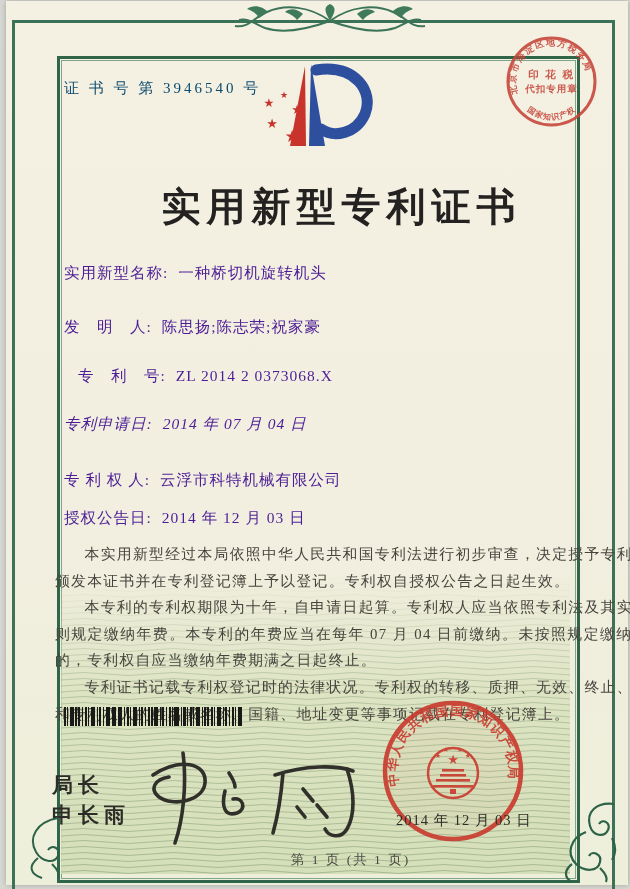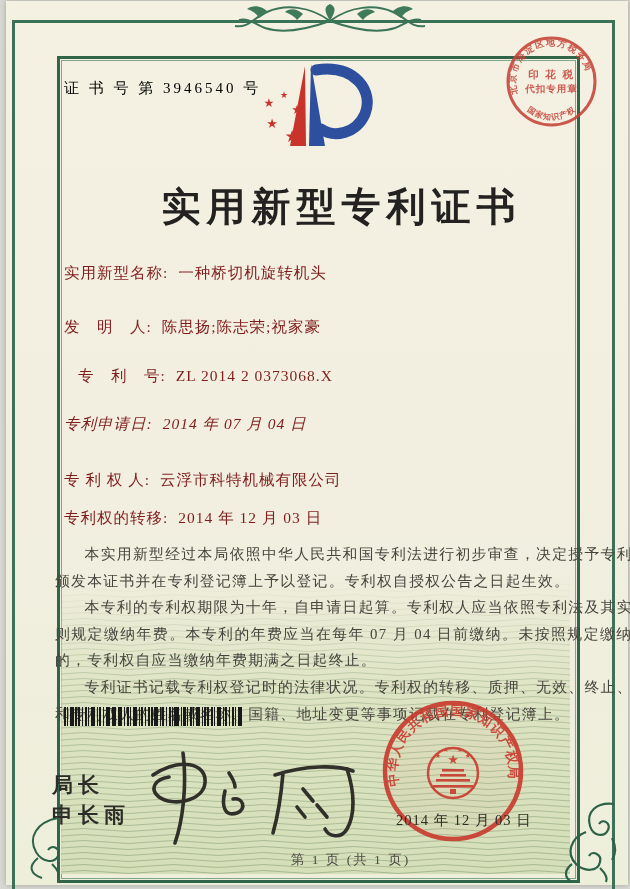--- a/index.html
+++ b/index.html
@@ -10,24 +10,24 @@
   .paper{position:absolute;left:6px;top:1px;right:2px;bottom:4px;
          background:linear-gradient(180deg,#f4f1e3 0%,#f2efe1 55%,#f0eedd 72%,#edefdb 100%);
          box-shadow:0 0 6px rgba(0,0,0,.25);}
   
   .rule-top{left:13px;top:20px;width:601px;height:3px;background:#3a7257;}
   .rule-left{left:12px;top:20px;width:3px;height:869px;background:#3d7158;}
   .rule-right{left:612px;top:20px;width:3px;height:869px;background:#3d7158;}
   
   .frame{left:57px;top:56px;width:517px;height:821px;border:3px solid #31654a;}
   .frame-inner{position:absolute;inset:1px;border:1px solid #7da68c;}
-  .cert-no{left:64px;top:79px;font-size:15px;letter-spacing:3px;color:#000000;}
+  .cert-no{left:64px;top:79px;font-size:15px;letter-spacing:3px;color:#0c4a6e;}
   .title{left:57px;top:180px;width:569px;text-align:center;font-size:39px;font-weight:700;
          letter-spacing:6px;color:#232220;}
-  .field-row{left:64px;width:500px;font-size:15.5px;color:#7f1d1d;letter-spacing:1px;white-space:nowrap;}
+  .field-row{left:64px;width:500px;font-size:15.5px;color:#4c1d95;letter-spacing:1px;white-space:nowrap;}
   .field-row .lab{display:inline-block;}
   .field-row .val{margin-left:10px;}
   .paras{left:55px;top:541px;width:610px;font-size:14.8px;line-height:26.6px;
          letter-spacing:1.3px;color:#46443d;text-align:justify;}
   .paras p{margin:0;text-indent:2em;}
   .barcode{left:64px;top:707px;width:178px;height:19px;
     background-image:
       repeating-linear-gradient(90deg,#191917 0 1.5px,transparent 1.5px 3px),
       repeating-linear-gradient(90deg,#191917 0 2px,transparent 2px 7px),
       repeating-linear-gradient(90deg,#191917 0 1px,transparent 1px 11px);}
@@ -133,21 +133,21 @@
   <div class="abs field-row" style="top:366px;margin-left:14px;">
     <span class="lab">专　利　号:</span><span class="val">ZL 2014 2 0373068.X</span>
   </div>
   <div class="abs field-row" style="top:414px;font-style:italic;">
     <span class="lab">专利申请日:</span><span class="val">2014 年 07 月 04 日</span>
   </div>
   <div class="abs field-row" style="top:461px;margin-top:9px;">
     <span class="lab">专 利 权 人:</span><span class="val">云浮市科特机械有限公司</span>
   </div>
   <div class="abs field-row" style="top:508px;">
-    <span class="lab">专利权的转移:</span><span class="val">2014 年 12 月 03 日</span>
+    <span class="lab">授权公告日:</span><span class="val">2014 年 12 月 03 日</span>
   </div>
 
   <div class="abs paras">
     <p>本实用新型经过本局依照中华人民共和国专利法进行初步审查，决定授予专利权，颁发本证书并在专利登记簿上予以登记。专利权自授权公告之日起生效。</p>
     <p>本专利的专利权期限为十年，自申请日起算。专利权人应当依照专利法及其实施细则规定缴纳年费。本专利的年费应当在每年 07 月 04 日前缴纳。未按照规定缴纳年费的，专利权自应当缴纳年费期满之日起终止。</p>
     <p>专利证书记载专利权登记时的法律状况。专利权的转移、质押、无效、终止、恢复和专利权人的姓名或名称、国籍、地址变更等事项记载在专利登记簿上。</p>
   </div>
 
   <div class="abs barcode"></div>
 

